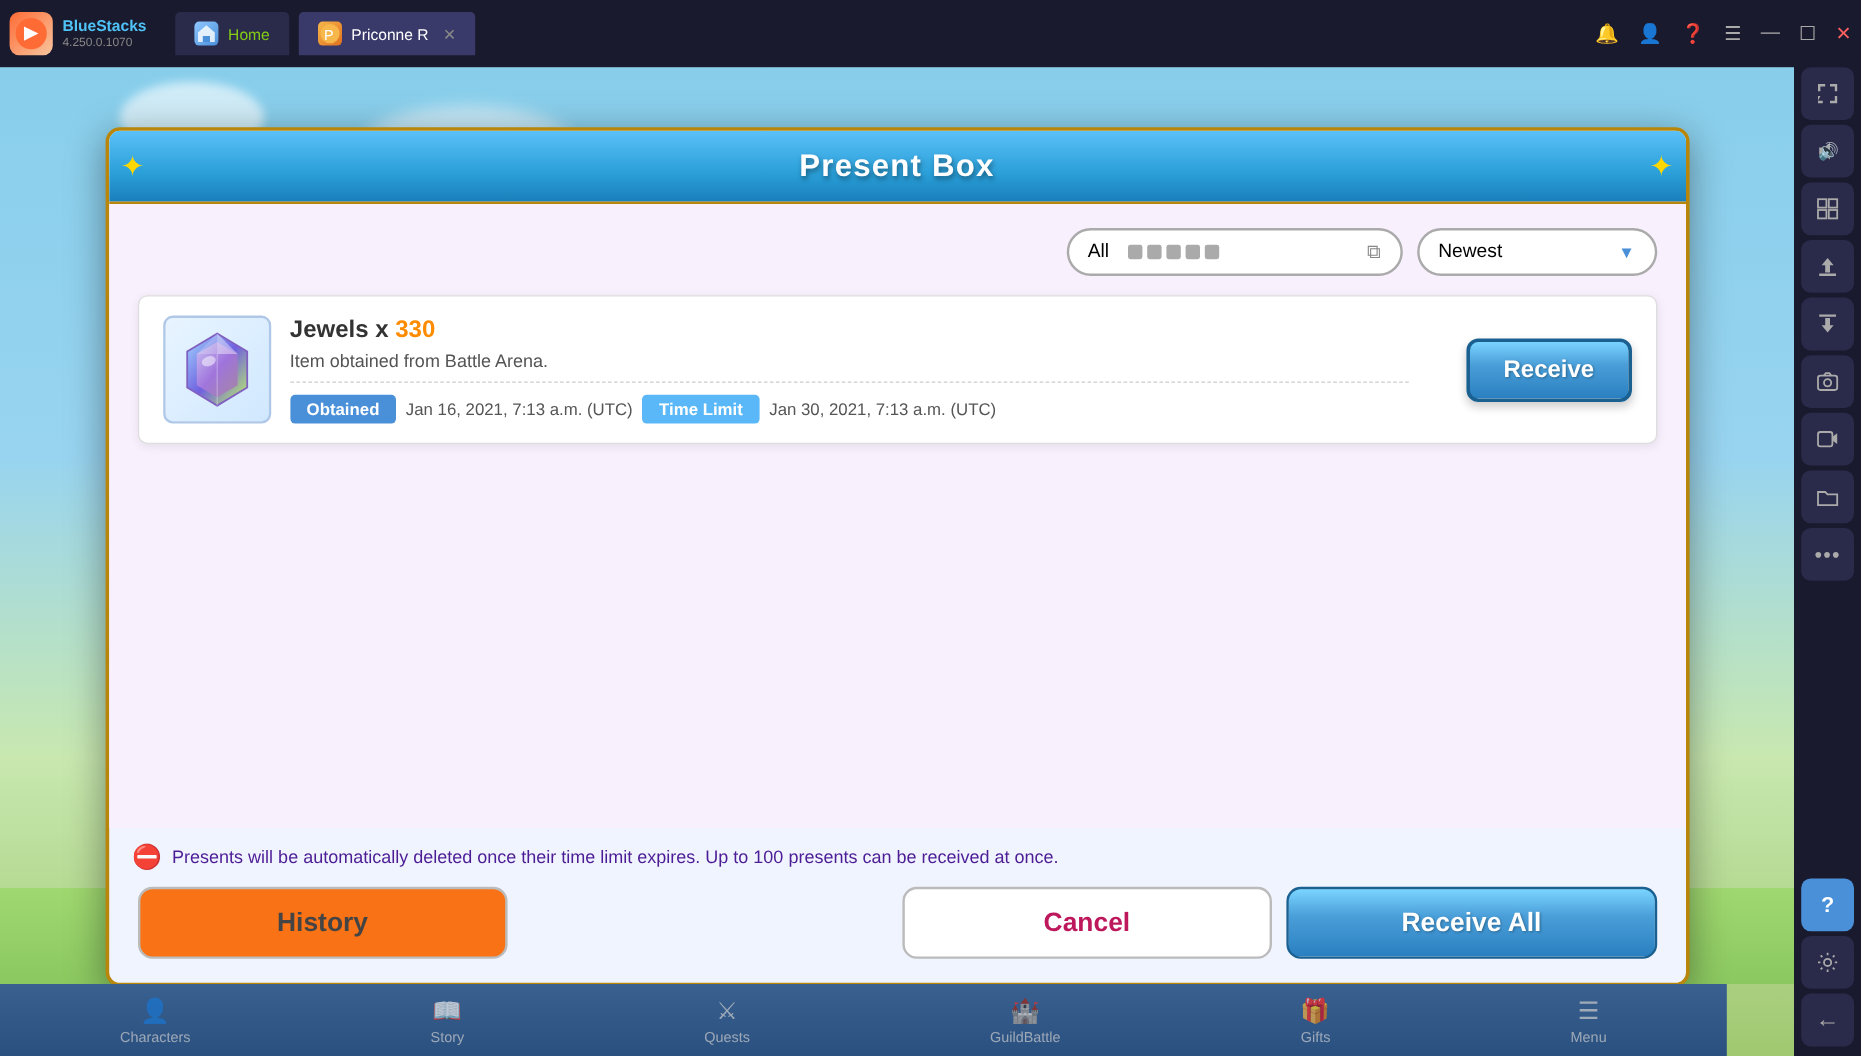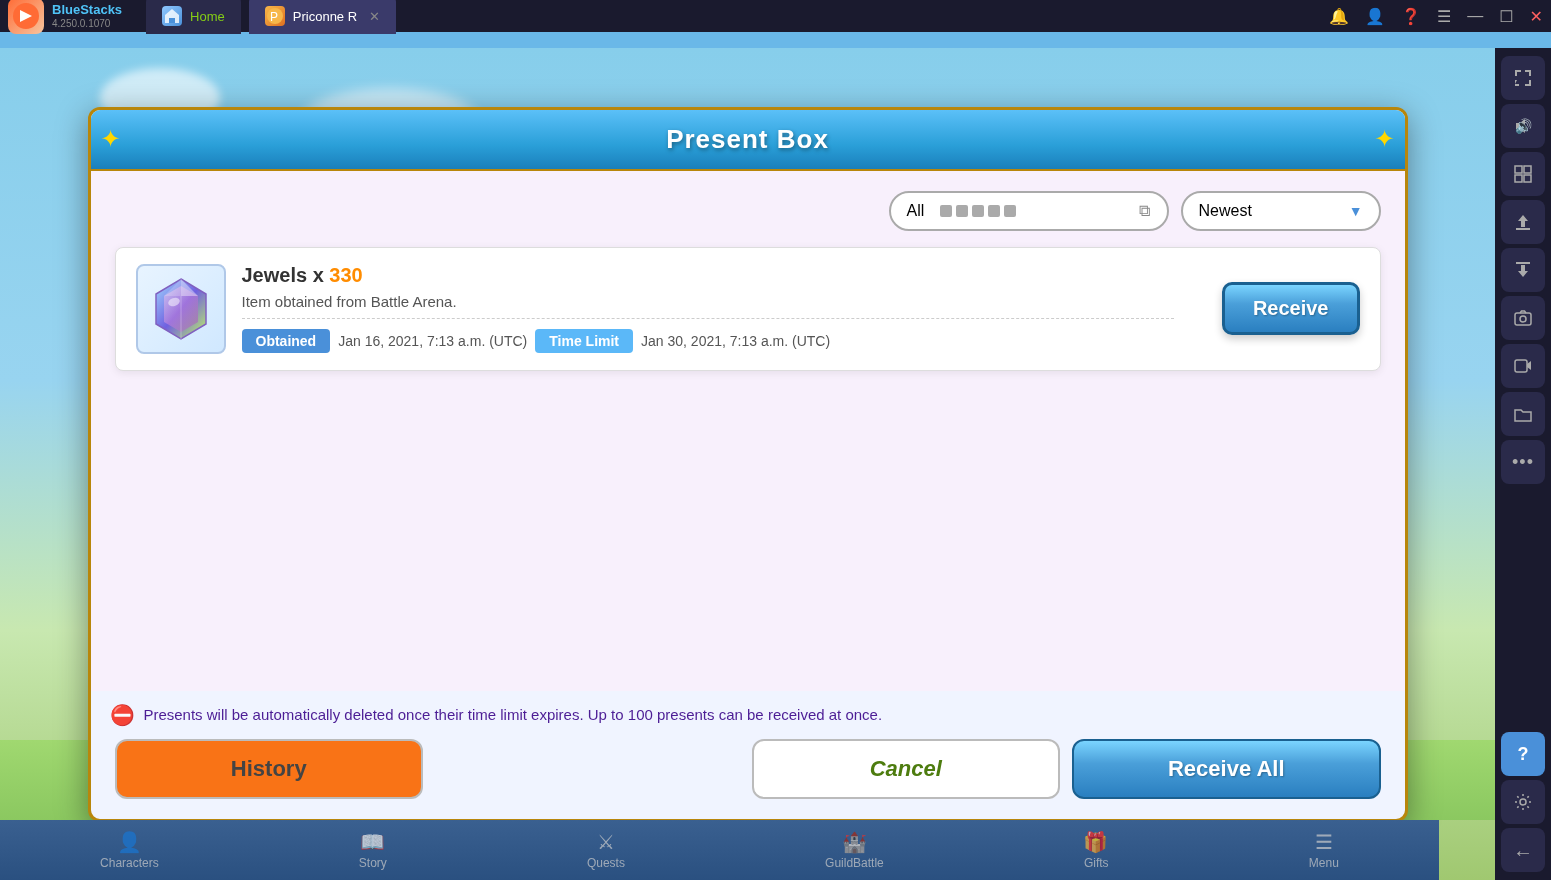--- a/index.html
+++ b/index.html
@@ -7,21 +7,21 @@
       width: 1551px;
       height: 880px;
       overflow: hidden;
       font-family: 'Segoe UI', Arial, sans-serif;
       background: #6ab8e8;
       position: relative;
     }
 
     
     .titlebar {
-      height: 32px;
+      height: 56px;
       background: #1a1a2e;
       display: flex;
       align-items: center;
       padding: 0 8px;
       gap: 8px;
       position: relative;
       z-index: 100;
     }
     .titlebar-logo {
       width: 36px;
@@ -347,23 +347,22 @@
       background: #f97316;
       border: 2px solid #bbb;
       color: #444;
       max-width: 320px;
     }
     .footer-spacer { flex: 1; }
     .footer-btn-cancel {
       flex: 1;
       background: white;
       border: 2px solid #bbb;
-      color: #4d7c0f;
+      color: #be185d;
       max-width: 320px;
-      font-style: italic;
     }
     .footer-btn-receive-all {
       flex: 1;
       background: linear-gradient(180deg, #7ad4ff 0%, #4a9fd9 40%, #2a7fc0 100%);
       border: 2px solid #1a6090;
       color: white;
       max-width: 320px;
       text-shadow: 1px 1px 2px rgba(0,0,0,0.3);
     }
 

